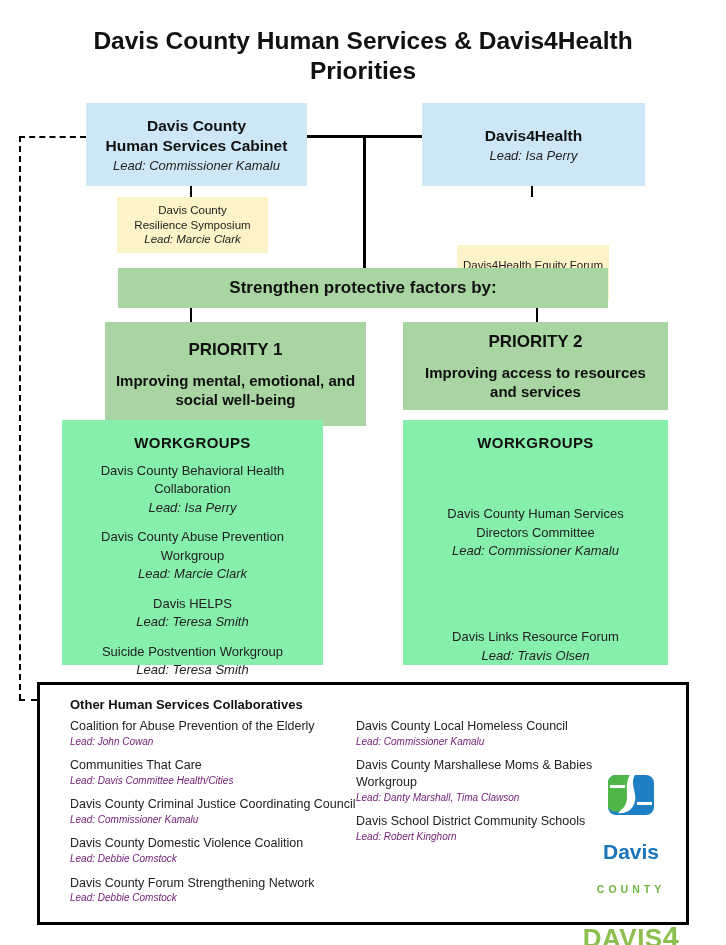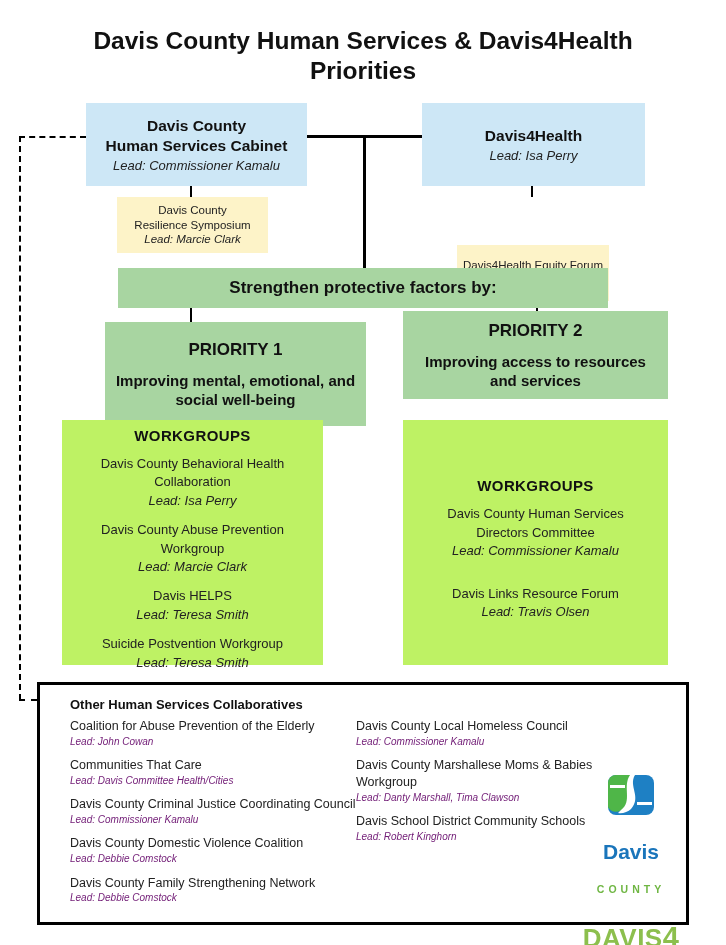--- a/index.html
+++ b/index.html
@@ -9,21 +9,21 @@
   }
   .title{
     position:absolute;left:53px;top:26px;width:620px;text-align:center;
     font-size:24.5px;font-weight:700;line-height:1.22;color:#111;
   }
   .box{position:absolute;display:flex;flex-direction:column;justify-content:center;
     align-items:center;text-align:center;box-sizing:border-box;}
   .blue{background:#cde7f6;}
   .yellow{background:#fdf3c8;}
   .green{background:#a8d5a1;}
-  .pale{background:#bef264;justify-content:center;}
+  .pale{background:#86efac;justify-content:space-between;}
   .line{position:absolute;background:#000;}
   .dashv{position:absolute;width:0;border-left:2px dashed #000;}
   .dashh{position:absolute;height:0;border-top:2px dashed #000;}
   .org-name{font-size:15.5px;font-weight:700;line-height:1.28;color:#111;}
   .org-lead{font-size:13px;font-style:italic;margin-top:3px;color:#222;}
   .sub-name{font-size:11.5px;line-height:1.3;color:#222;}
   .sub-lead{font-size:11.5px;font-style:italic;line-height:1.3;color:#222;}
   .banner-text{font-size:17px;font-weight:700;color:#111;}
   .priority-title{font-size:17px;font-weight:700;margin-top:2px;color:#111;}
   .priority-desc{font-size:15px;font-weight:700;line-height:1.25;margin-top:12px;
@@ -93,21 +93,21 @@
 
   <div class="box green" style="left:118px;top:268px;width:490px;height:40px;">
     <div class="banner-text">Strengthen protective factors by:</div>
   </div>
 
   <div class="box green" style="left:66px;top:322px;width:261px;height:104px;margin-left:39px;">
     <div class="priority-title">PRIORITY 1</div>
     <div class="priority-desc">Improving mental, emotional, and social well-being</div>
   </div>
 
-  <div class="box green" style="left:403px;top:311px;width:265px;height:88px;">
+  <div class="box green" style="left:403px;top:322px;width:265px;height:88px;">
     <div class="priority-title">PRIORITY 2</div>
     <div class="priority-desc">Improving access to resources and services</div>
   </div>
 
   <div class="box pale" style="left:62px;top:420px;width:261px;height:245px;">
     <div class="wg-header">WORKGROUPS</div>
     <div class="wg-item">
       <div class="wg-name">Davis County Behavioral Health Collaboration</div>
       <div class="wg-lead">Lead: Isa Perry</div>
     </div>
@@ -151,21 +151,21 @@
       </div>
       <div class="collab-entry">
         <div class="collab-name">Davis County Criminal Justice Coordinating Council</div>
         <div class="collab-lead">Lead: Commissioner Kamalu</div>
       </div>
       <div class="collab-entry">
         <div class="collab-name">Davis County Domestic Violence Coalition</div>
         <div class="collab-lead">Lead: Debbie Comstock</div>
       </div>
       <div class="collab-entry">
-        <div class="collab-name">Davis County Family Strengthening Network</div>
+        <div class="collab-name">Davis County Forum Strengthening Network</div>
         <div class="collab-lead">Lead: Debbie Comstock</div>
       </div>
     </div>
 
     <div class="collab-col col2">
       <div class="collab-entry">
         <div class="collab-name">Davis County Local Homeless Council</div>
         <div class="collab-lead">Lead: Commissioner Kamalu</div>
       </div>
       <div class="collab-entry">

